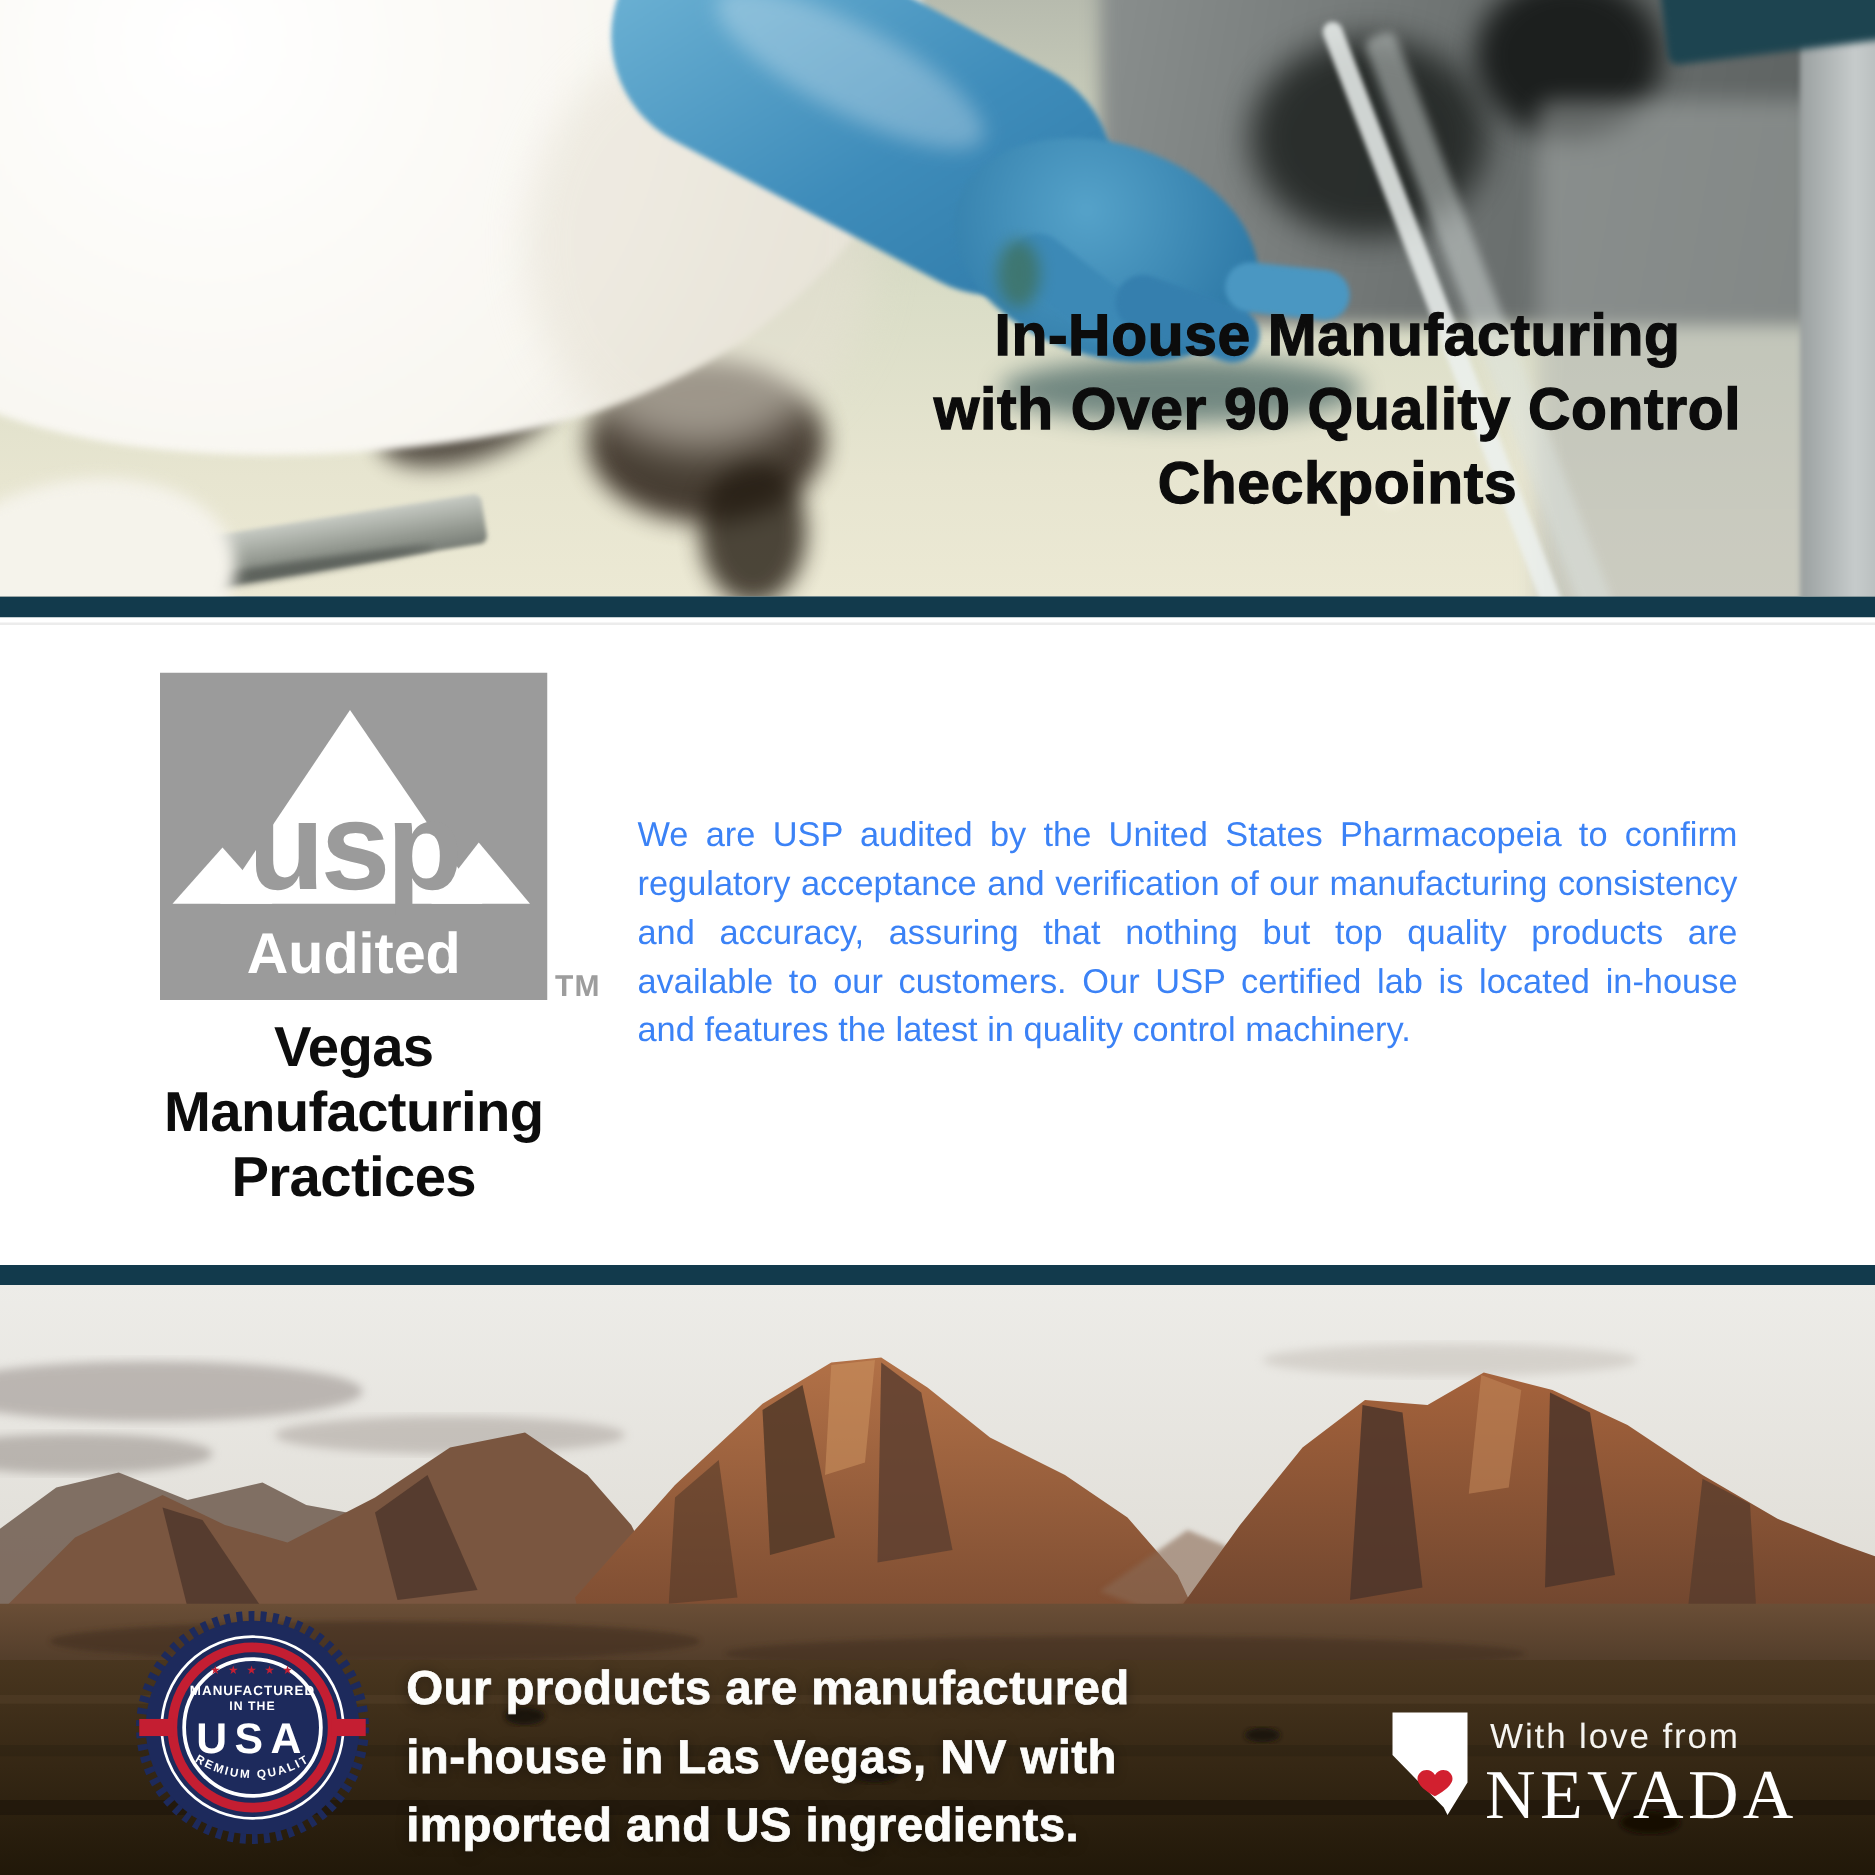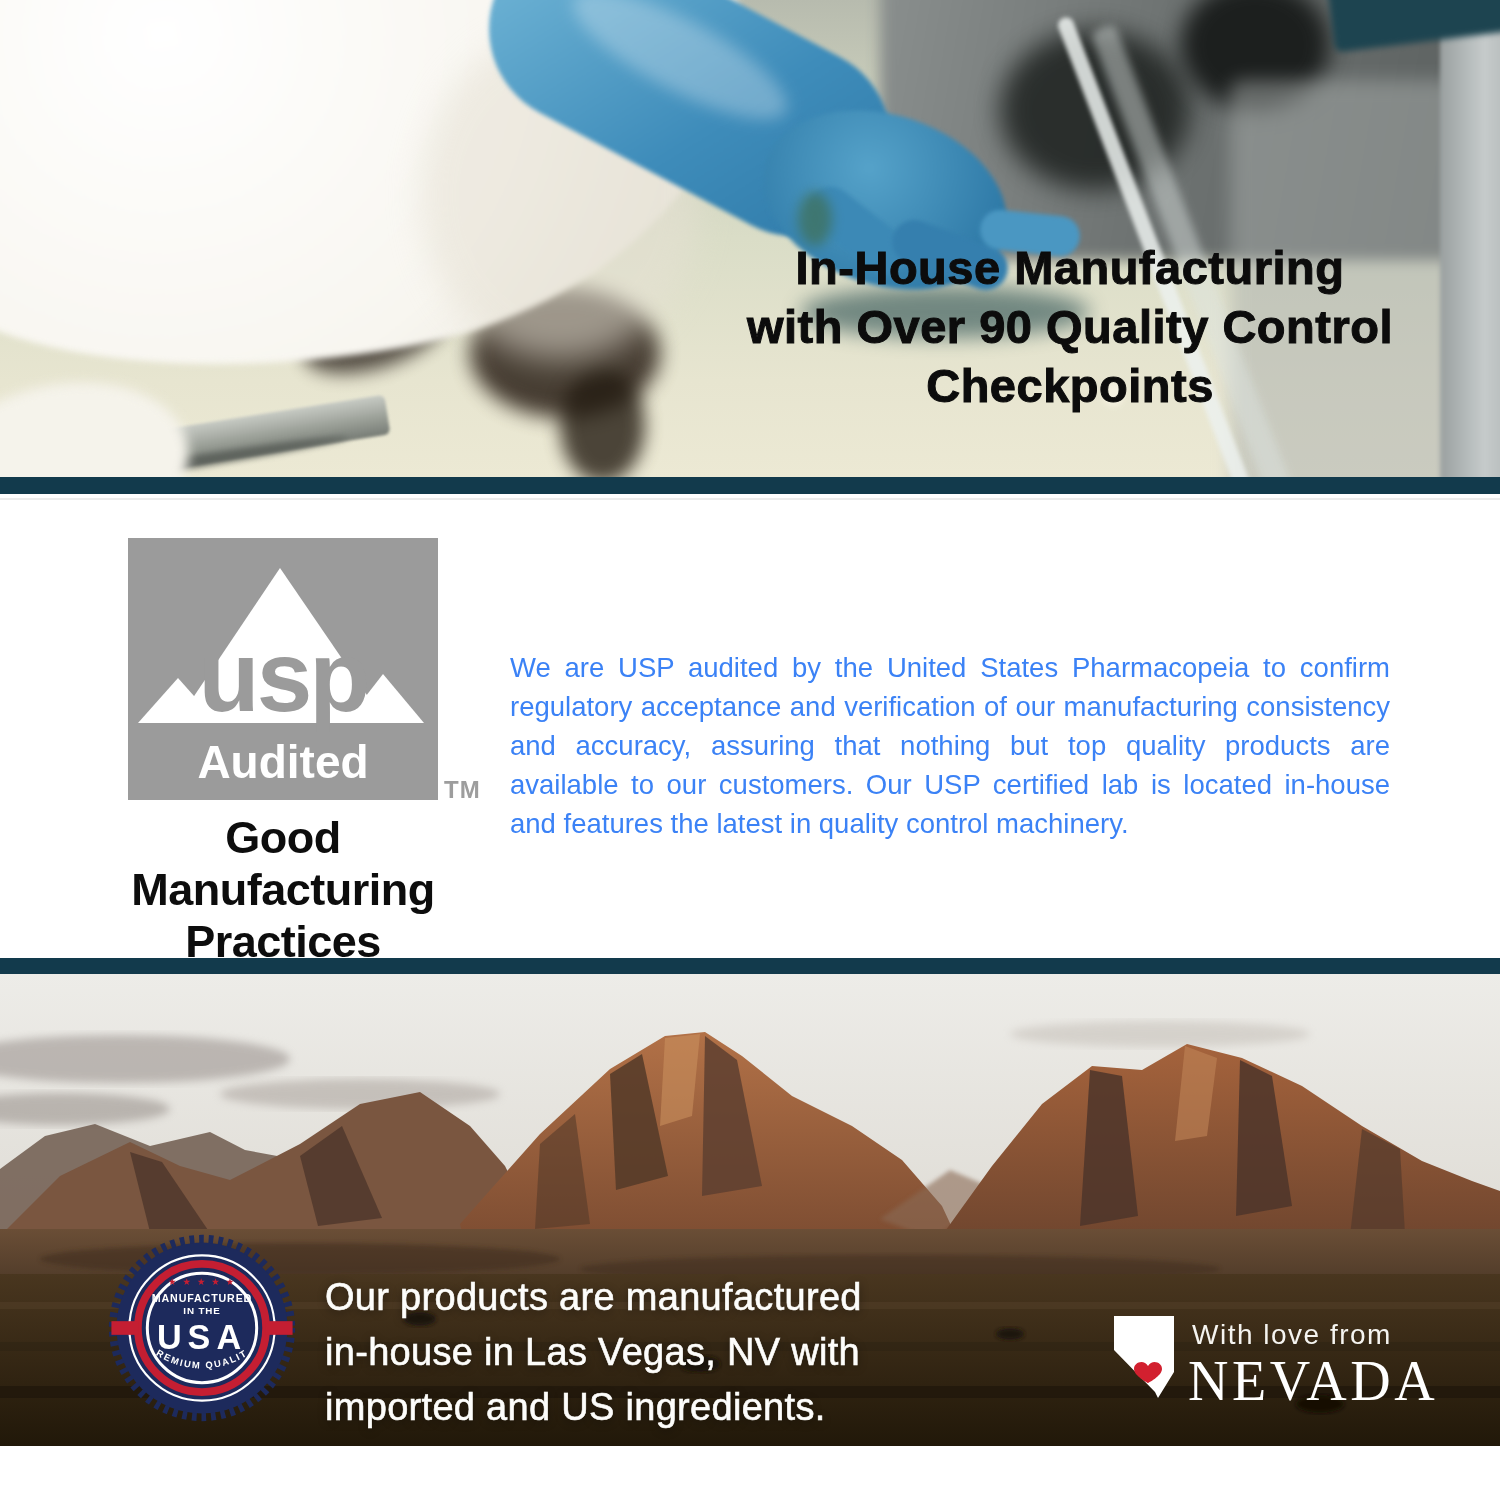--- a/index.html
+++ b/index.html
@@ -13,35 +13,35 @@
   .capsule{position:absolute;filter:blur(3px);}
   .hero-headline{position:absolute;left:620px;top:238px;width:900px;z-index:10;
     text-align:center;font-weight:bold;font-size:47px;line-height:59px;color:#0c0c0c;
     letter-spacing:.5px;white-space:pre-line;-webkit-text-stroke:1px #0c0c0c;}
 
   
   .divider{height:17px;background:#123a4c;}
   .divider.thin{height:16px;}
 
   
-  .usp-sec{height:464px;background:#fff;}
+  .usp-sec{height:518px;background:#fff;}
   .hairline{position:absolute;top:4px;left:0;right:0;height:2px;background:#ececec;}
   .usp-seal{position:absolute;left:128px;top:44px;width:310px;height:262px;}
   .usp-tm{position:absolute;left:444px;top:282px;font-size:24px;font-weight:bold;color:#9d9d9d;letter-spacing:1px;}
   .gmp-caption{position:absolute;left:63px;top:318px;width:440px;text-align:center;
     font-weight:bold;font-size:45px;line-height:1.16;color:#0d0d0d;letter-spacing:-.5px;white-space:pre-line;}
   .usp-paragraph{position:absolute;left:510px;top:126px;width:880px;
     font-size:27.5px;line-height:39px;color:#3b82f6;text-align:justify;}
 
   
   .nv-sec{height:472px;background:#2a2012;}
   .nv-landscape{position:absolute;inset:0;}
   .usa-badge{position:absolute;left:108px;top:260px;width:188px;height:188px;z-index:5;}
   .nv-message{position:absolute;left:325px;top:296px;z-index:5;color:#fdfdfb;
-    font-weight:normal;font-size:38px;line-height:55px;letter-spacing:.3px;white-space:pre-line;
+    font-weight:bold;font-size:38px;line-height:55px;letter-spacing:.3px;white-space:pre-line;
     text-shadow:0 2px 10px rgba(0,0,0,.45);-webkit-text-stroke:.6px #fdfdfb;}
   .nv-logo{position:absolute;left:1100px;top:330px;width:385px;height:115px;z-index:5;}
 
   svg text{font-family:"Liberation Sans",sans-serif;}
   .serif{font-family:"Liberation Serif",serif;}
 </style>
 </head>
 <body>
 
 <div class="canvas">
@@ -126,21 +126,21 @@
     <svg class="usp-seal" viewBox="0 0 310 262">
       <rect x="0" y="0" width="310" height="262" fill="#9b9b9b"></rect>
       <polygon points="152,30 258,185 48,185" fill="#ffffff"></polygon>
       <polygon points="50,140 90,185 10,185" fill="#ffffff"></polygon>
       <polygon points="255,136 296,185 217,185" fill="#ffffff"></polygon>
       <text x="155" y="173" text-anchor="middle" font-size="100" font-weight="bold" letter-spacing="-3" fill="#9b9b9b">usp</text>
       <text x="155" y="240" text-anchor="middle" font-size="46" font-weight="bold" fill="#ffffff">Audited</text>
     </svg>
     <span class="usp-tm">TM</span>
 
-    <div class="gmp-caption">Good
+    <div class="gmp-caption">Vegas
 Manufacturing
 Practices</div>
 
     <p class="usp-paragraph">We are USP audited by the United States Pharmacopeia to confirm regulatory acceptance and verification of our manufacturing consistency and accuracy, assuring that nothing but top quality products are available to our customers. Our USP certified lab is located in-house and features the latest in quality control machinery.</p>
   </section>
 
   <div class="divider thin"></div>
 
   <section class="nv-sec">
     <svg class="nv-landscape" viewBox="0 0 1500 472" preserveAspectRatio="none">

